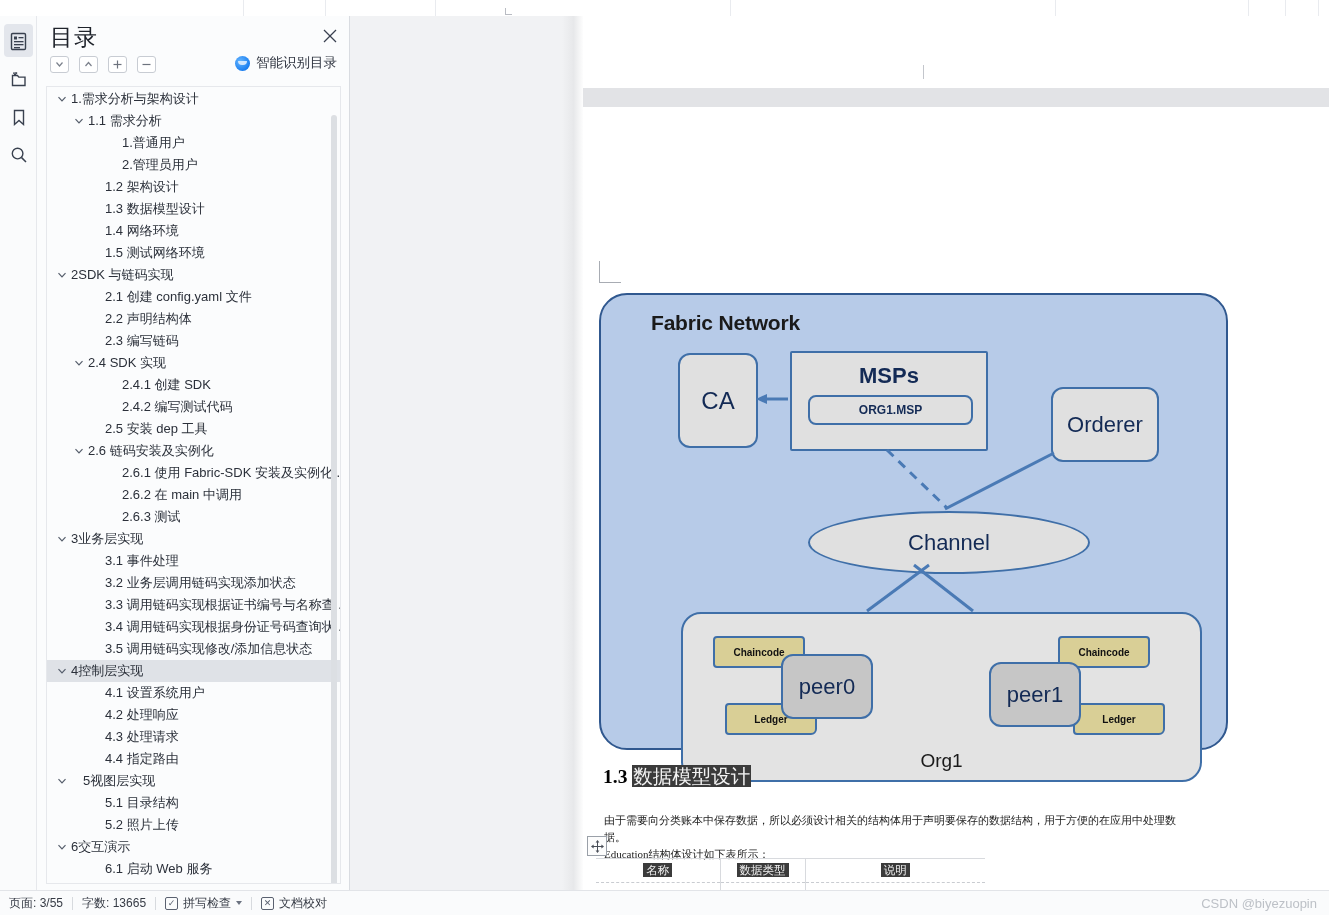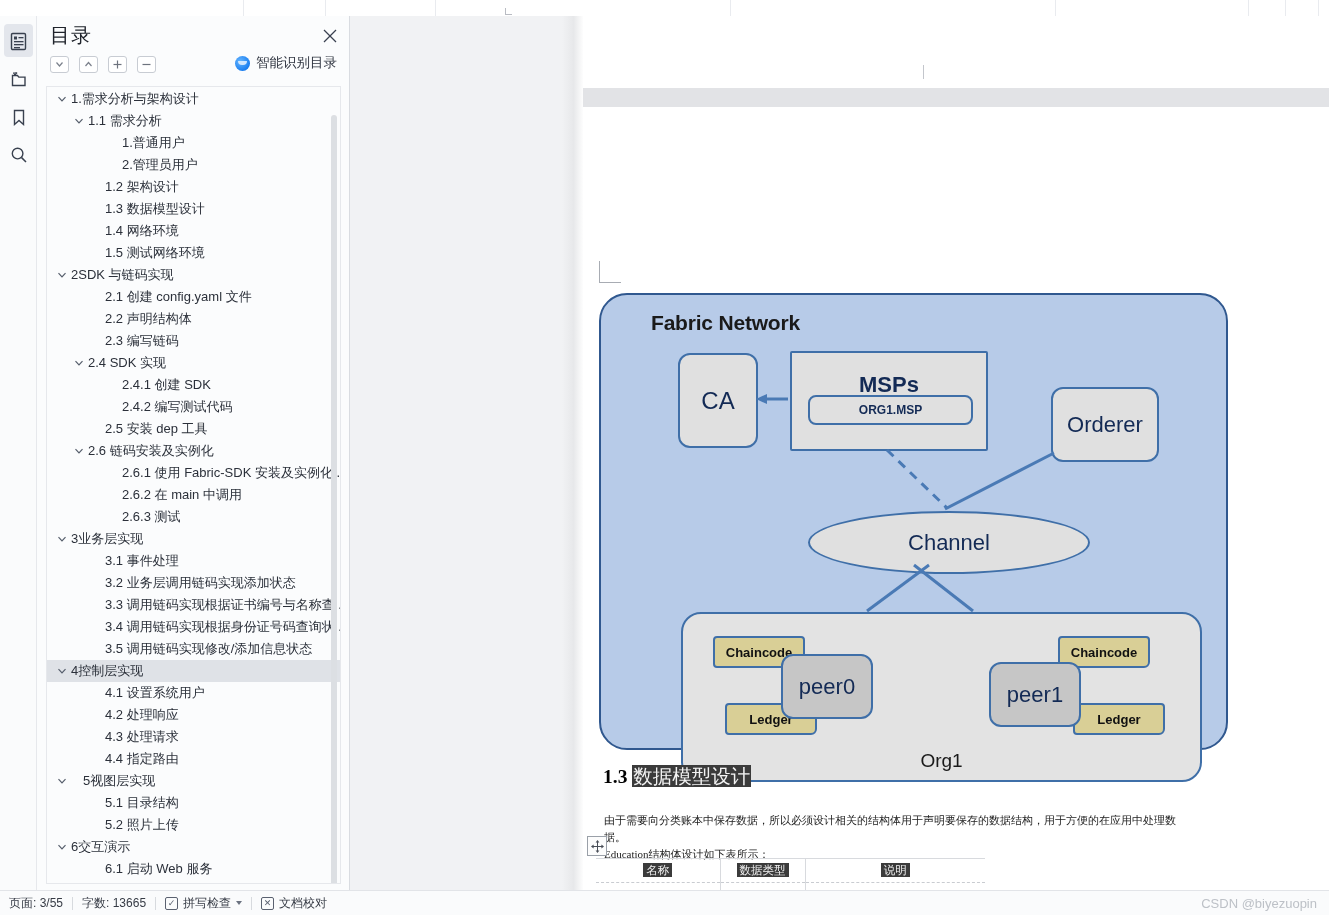--- a/index.html
+++ b/index.html
@@ -25,21 +25,21 @@
   .rail-btn .bg { position: absolute; left: 4px; top: 2px; width: 29px; height: 33px;
                   border-radius: 4px; }
   .rail-btn.active .bg { background: #e3e6ec; }
   .rail-btn svg { position: relative; z-index: 2; }
   .rail-sp { height: 6px; }
 
   
   .toc { position: absolute; left: 37px; top: 16px; width: 313px; height: 874px;
          background: #fbfcfd; border-right: 1px solid #d9dce1; }
   .toc-head { position: relative; height: 40px; }
-  .toc-title { position: absolute; left: 13px; top: 6px; font-size: 20px; color: #20242c;
+  .toc-title { position: absolute; left: 13px; top: 6px; font-size: 23px; color: #20242c;
                font-weight: 400; letter-spacing: 1px; }
   .toc-close { position: absolute; right: 10px; top: 11px; width: 18px; height: 18px;
                cursor: pointer; }
   .toc-tools { position: relative; height: 30px; }
   .tbtn { position: absolute; top: 0; width: 19px; height: 17px; border: 1px solid #c8ccd3;
           border-radius: 3px; background: #fff; cursor: pointer; }
   .tbtn svg { display: block; margin: 0 auto; }
   .smart { position: absolute; right: 12px; top: -2px; display: flex; align-items: center;
            gap: 6px; cursor: pointer; }
   .smart .dot { width: 15px; height: 15px; border-radius: 50%;
@@ -81,39 +81,39 @@
   .fabnet { position: absolute; left: 0; top: 0; width: 629px; height: 457px;
             background: #b7cbe8; border: 2px solid #30588f; border-radius: 28px; }
   .fabnet-lbl { position: absolute; left: 50px; top: 16px; font-size: 21px; font-weight: 700;
                 color: #1a1a1a; letter-spacing: -0.2px; }
   .nodebox { position: absolute; background: #e0e0e0; border: 2px solid #3f6fa8;
              display: flex; align-items: center; justify-content: center;
              color: #132a55; }
   .n-ca { left: 77px; top: 58px; width: 80px; height: 95px; border-radius: 12px;
           font-size: 24px; }
   .n-msps { left: 189px; top: 56px; width: 198px; height: 100px; border-radius: 2px;
-            align-items: flex-start; padding-top: 19px; font-size: 22px; font-weight: 600; }
+            align-items: flex-start; padding-top: 10px; font-size: 22px; font-weight: 600; }
   .n-org1msp { position: absolute; left: 16px; top: 42px; width: 165px; height: 30px;
                border: 2px solid #3f6fa8; border-radius: 8px; background: #e0e0e0;
                display: flex; align-items: center; justify-content: center;
                font-size: 12px; font-weight: 700; color: #132a55; }
   .n-orderer { left: 450px; top: 92px; width: 108px; height: 75px; border-radius: 12px;
                font-size: 22px; }
   .n-channel { left: 207px; top: 216px; width: 282px; height: 63px; border-radius: 50%;
                font-size: 22px; }
   .n-org1 { position: absolute; left: 80px; top: 317px; width: 521px; height: 170px;
             background: #e3e3e3; border: 2px solid #3f6fa8; border-radius: 20px; }
   .org1-lbl { position: absolute; left: 50%; transform: translateX(-50%); bottom: 8px;
               font-size: 19px; color: #1a1a1a; }
   .peer { position: absolute; width: 92px; height: 65px; border-radius: 12px;
           background: #c6c6c6; border: 2px solid #3f6fa8; display: flex;
           align-items: center; justify-content: center; font-size: 22px; color: #132a55; z-index: 4; }
   .doc-note { position: absolute; width: 92px; height: 32px; background: #d9cf96;
               border: 2px solid #3f6fa8; border-radius: 4px; display: flex;
-              align-items: center; justify-content: center; font-size: 13px;
+              align-items: center; justify-content: center; font-size: 10px;
               font-weight: 700; color: #111; z-index: 3; }
   .doc-note.wavy { border-radius: 4px 4px 6px 4px; }
 
   
   .h-sec { position: absolute; left: 20px; top: 656px; font-size: 19.5px; font-weight: 700;
            color: #000; font-family: "Liberation Serif", serif; }
   .h-sec .hl { background: #3b3b3b; color: #f4f4f4; padding: 0 1px; font-weight: 400;
                font-family: "Liberation Sans", sans-serif; }
   .para { position: absolute; left: 21px; top: 705px; width: 572px; font-size: 11px;
           line-height: 17px; color: #1c1c1c; font-family: "Liberation Serif", serif; }

